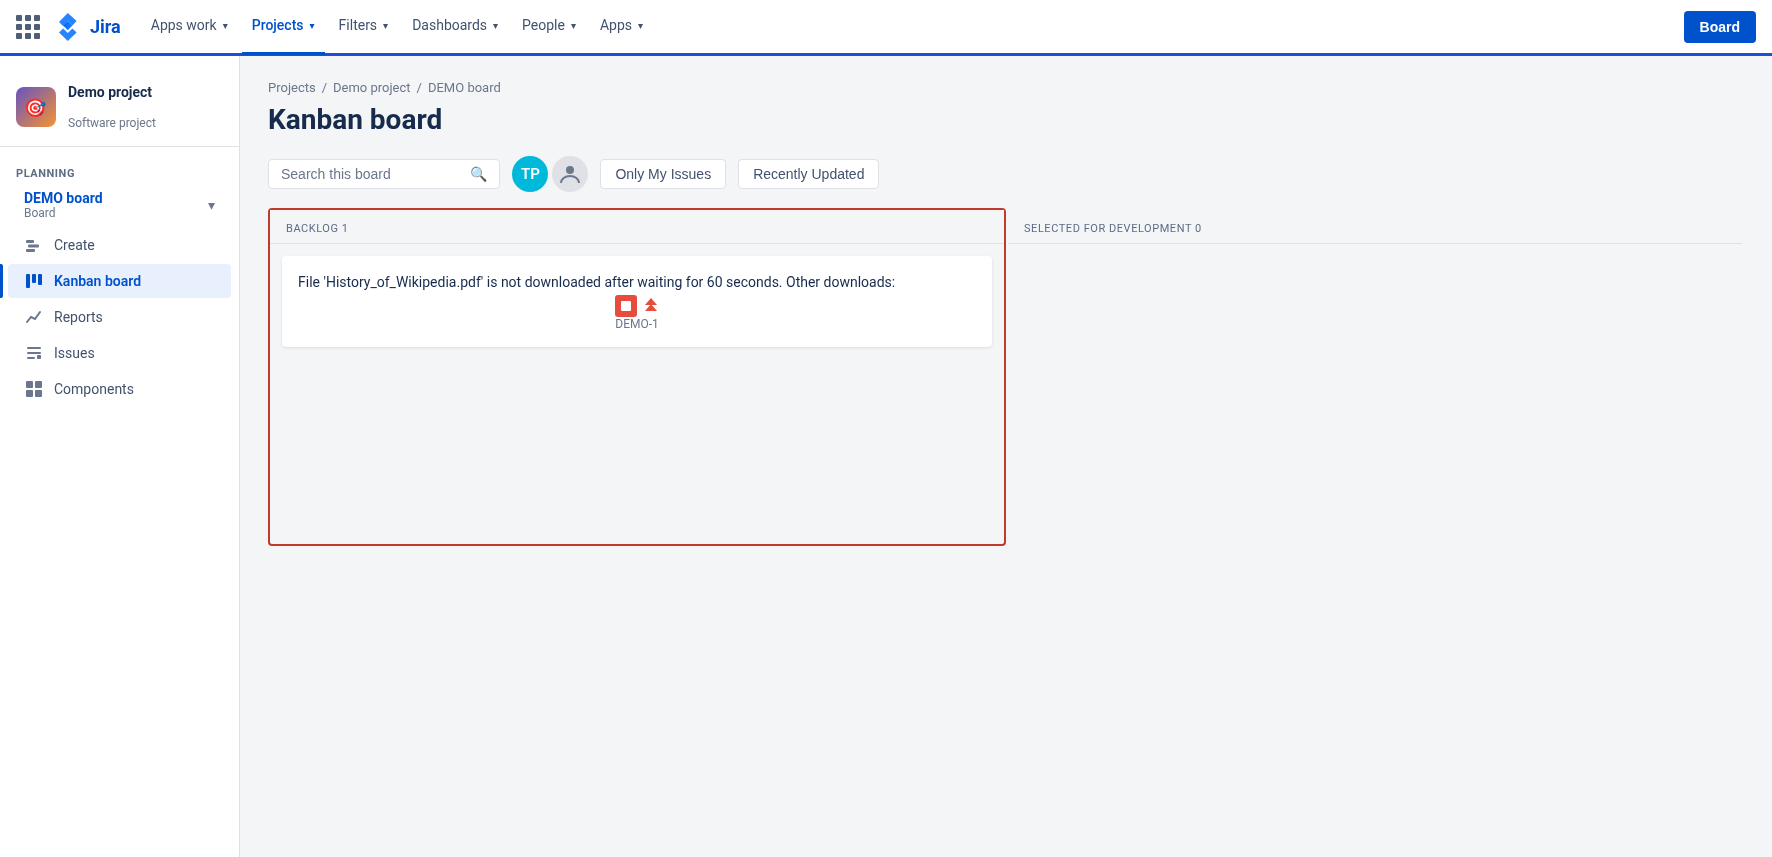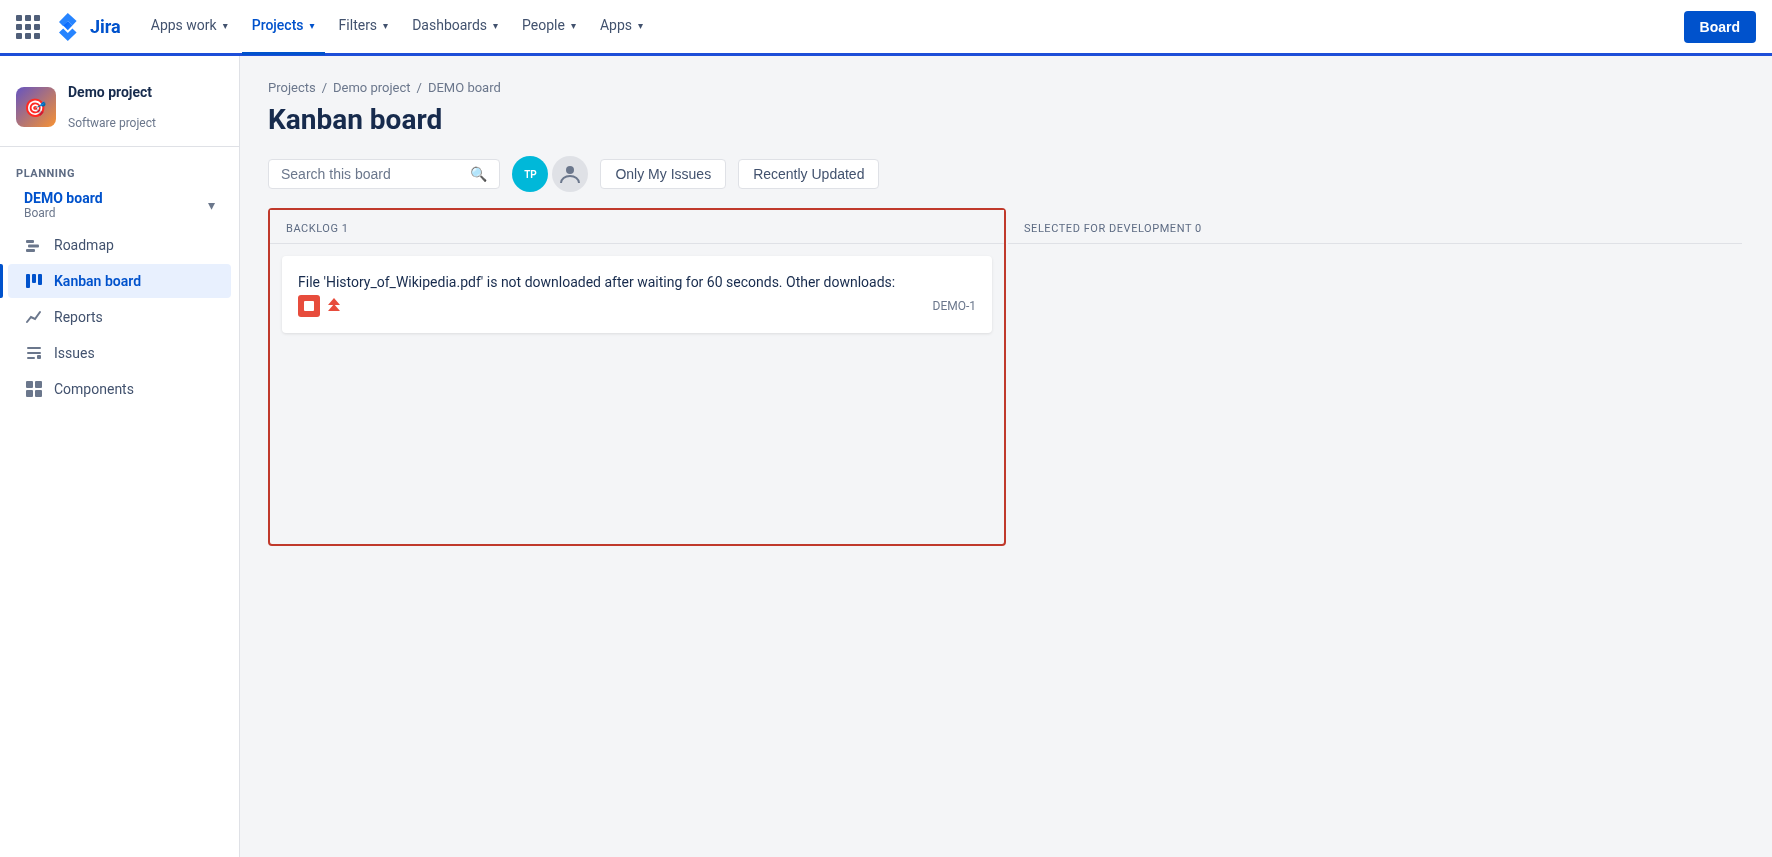--- a/index.html
+++ b/index.html
@@ -48,34 +48,34 @@
     .breadcrumb-sep { color: #6b778c; }
     .page-title { font-size: 28px; font-weight: 700; color: #172b4d; margin-bottom: 20px; }
 
     
     .toolbar { display: flex; align-items: center; gap: 12px; margin-bottom: 16px; flex-wrap: wrap; }
     .search-box { display: flex; align-items: center; border: 1px solid #dfe1e6; border-radius: 4px; padding: 6px 12px; background: #fff; gap: 8px; min-width: 220px; }
     .search-box input { border: none; outline: none; font-size: 14px; color: #172b4d; background: transparent; min-width: 140px; }
     .search-box input::placeholder { color: #6b778c; }
     .search-icon { color: #6b778c; font-size: 14px; }
     .avatar-group { display: flex; align-items: center; gap: 4px; }
-    .avatar { width: 36px; height: 36px; border-radius: 50%; display: flex; align-items: center; justify-content: center; font-size: 10px; font-weight: 600; cursor: pointer; }
+    .avatar { width: 36px; height: 36px; border-radius: 50%; display: flex; align-items: center; justify-content: center; font-size: 15px; font-weight: 600; cursor: pointer; }
     .avatar-tp { background: #00b8d9; color: #fff; }
     .avatar-user { background: #dfe1e6; color: #6b778c; font-size: 20px; }
     .filter-btn { border: 1px solid #dfe1e6; background: #fff; border-radius: 4px; padding: 6px 14px; font-size: 14px; color: #42526e; cursor: pointer; white-space: nowrap; }
 
     
     .board { display: flex; gap: 0; flex: 1; }
     .board-column { flex: 1; background: #f4f5f7; border: 2px solid transparent; border-radius: 4px; min-width: 0; }
     .board-column.selected { border-color: #c0392b; }
     .column-header { padding: 12px 16px 8px; font-size: 11px; font-weight: 400; letter-spacing: 0.05em; color: #5e6c84; text-transform: uppercase; border-bottom: 1px solid #dfe1e6; background: #f4f5f7; }
     .column-content { padding: 12px; min-height: 300px; }
     .issue-card { background: #fff; border-radius: 4px; padding: 16px; box-shadow: 0 1px 3px rgba(0,0,0,0.1); cursor: pointer; }
     .issue-text { font-size: 14px; color: #172b4d; line-height: 1.5; margin-bottom: 2px; }
-    .issue-footer { display: flex; align-items: center; justify-content: space-between; }
+    .issue-footer { display: flex; align-items: center; justify-content: space-between; flex-direction: column; }
     .issue-icons { display: flex; align-items: center; gap: 6px; }
     .issue-type-icon { width: 22px; height: 22px; border-radius: 3px; background: #e74c3c; display: flex; align-items: center; justify-content: center; color: #fff; font-size: 11px; }
     .issue-priority-icon { color: #e74c3c; font-size: 16px; }
     .issue-id { font-size: 12px; color: #6b778c; }
     .board-column-empty { flex: 1; background: #f4f5f7; border-radius: 4px; }
     .board-column-empty .column-header { background: #f4f5f7; }
   </style>
 </head>
 <body>
 
@@ -159,21 +159,21 @@
     </div>
 
     <div class="sidebar-item">
       <span class="icon">
         <svg width="18" height="18" viewBox="0 0 18 18" fill="none">
             <rect x="1" y="4" width="8" height="3" rx="1" fill="#6b778c"></rect>
             <rect x="3" y="8.5" width="11" height="3" rx="1" fill="#6b778c"></rect>
             <rect x="1" y="13" width="9" height="3" rx="1" fill="#6b778c"></rect>
           </svg>
       </span>
-      <span>Roadmap</span>
+      <span>Create</span>
     </div>
 
     <div class="sidebar-item active">
       <span class="icon">
         <svg width="18" height="18" viewBox="0 0 18 18" fill="none">
             <rect x="1" y="2" width="4" height="14" rx="1" fill="#0052cc"></rect>
             <rect x="7" y="2" width="4" height="9" rx="1" fill="#0052cc"></rect>
             <rect x="13" y="2" width="4" height="11" rx="1" fill="#0052cc"></rect>
           </svg>
       </span>

